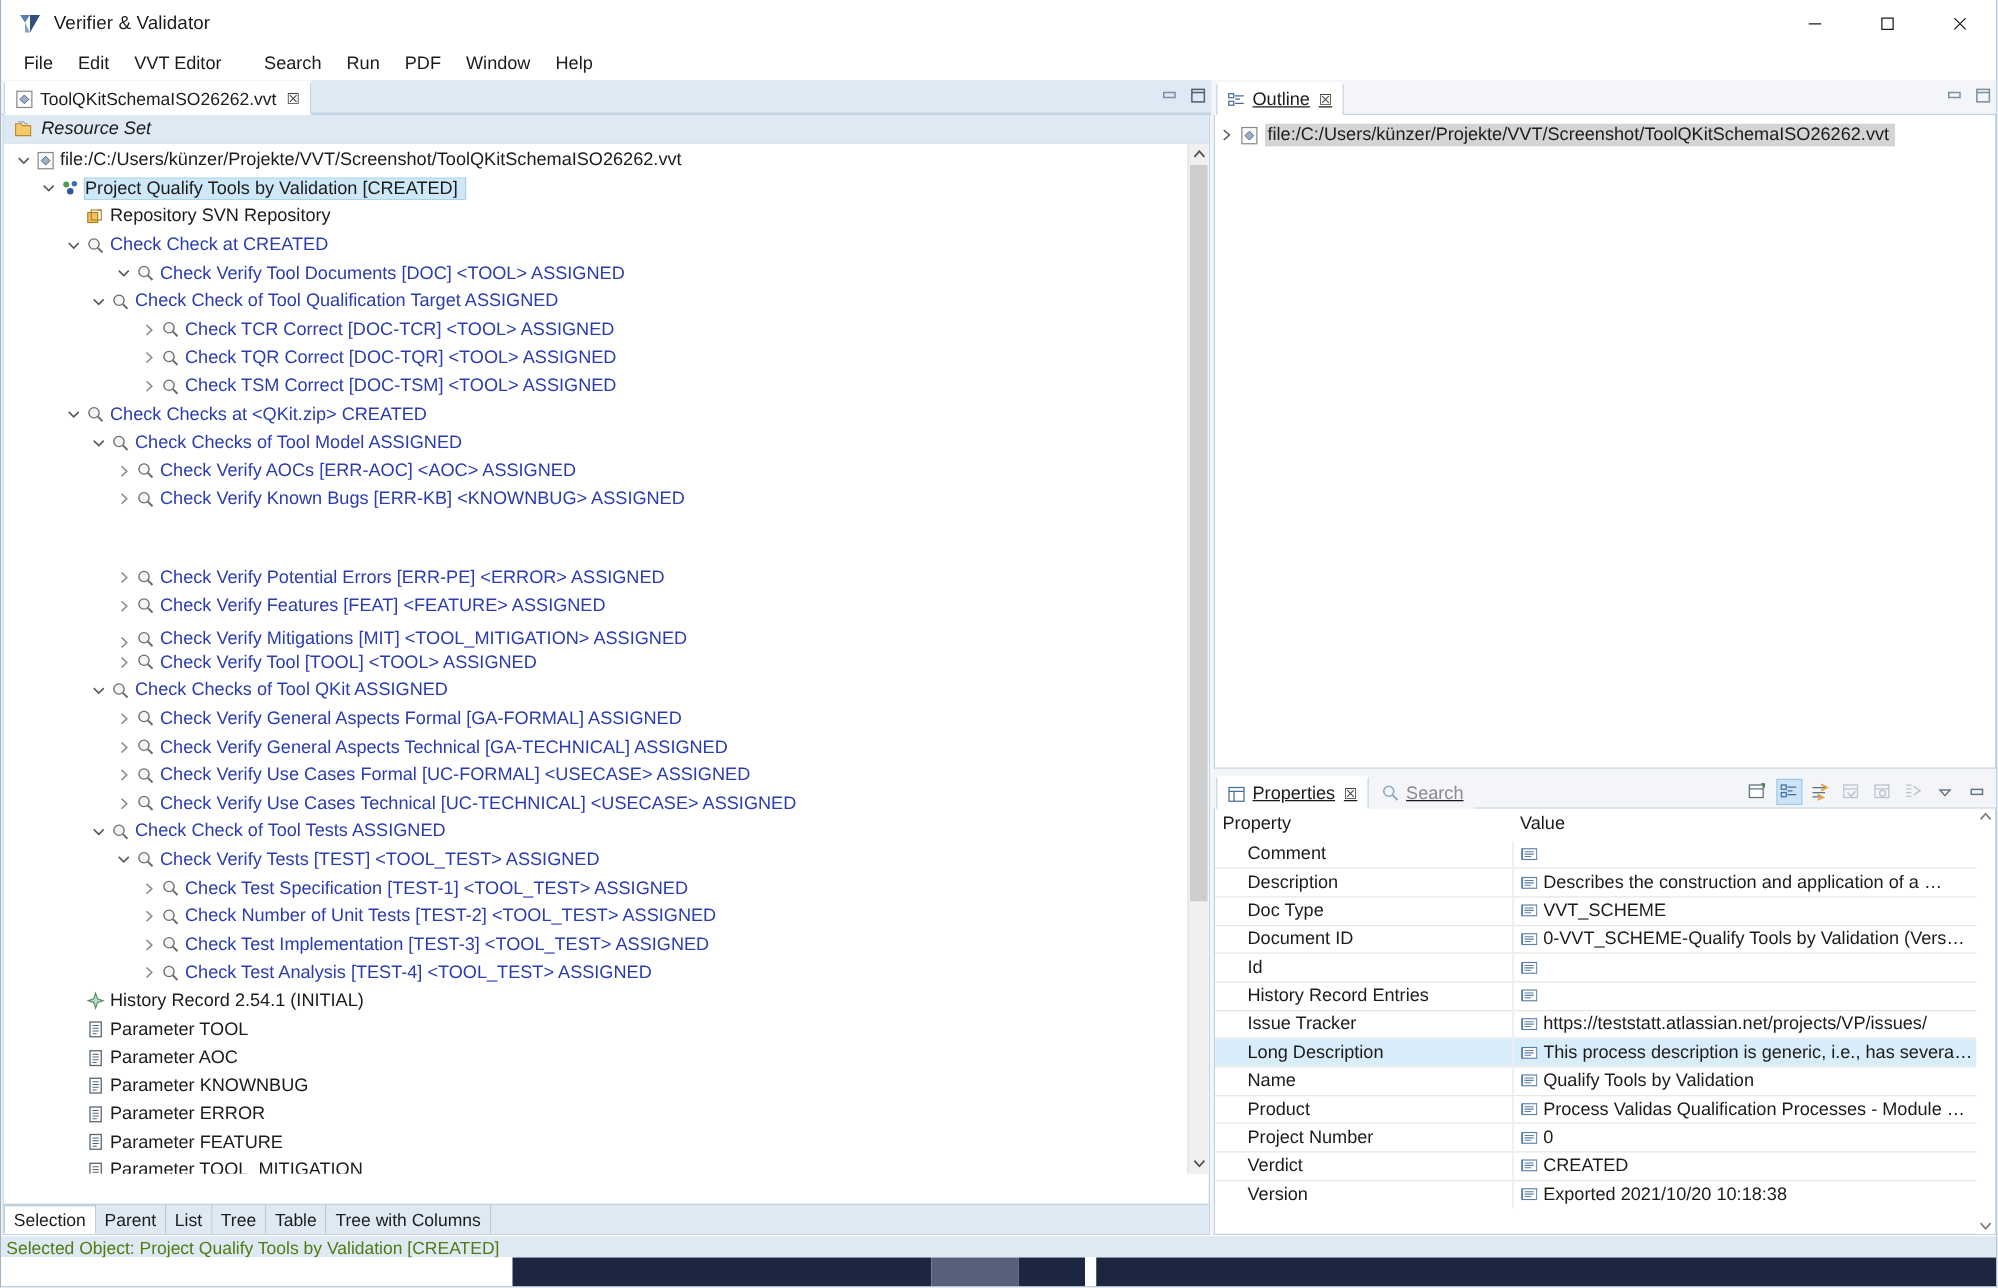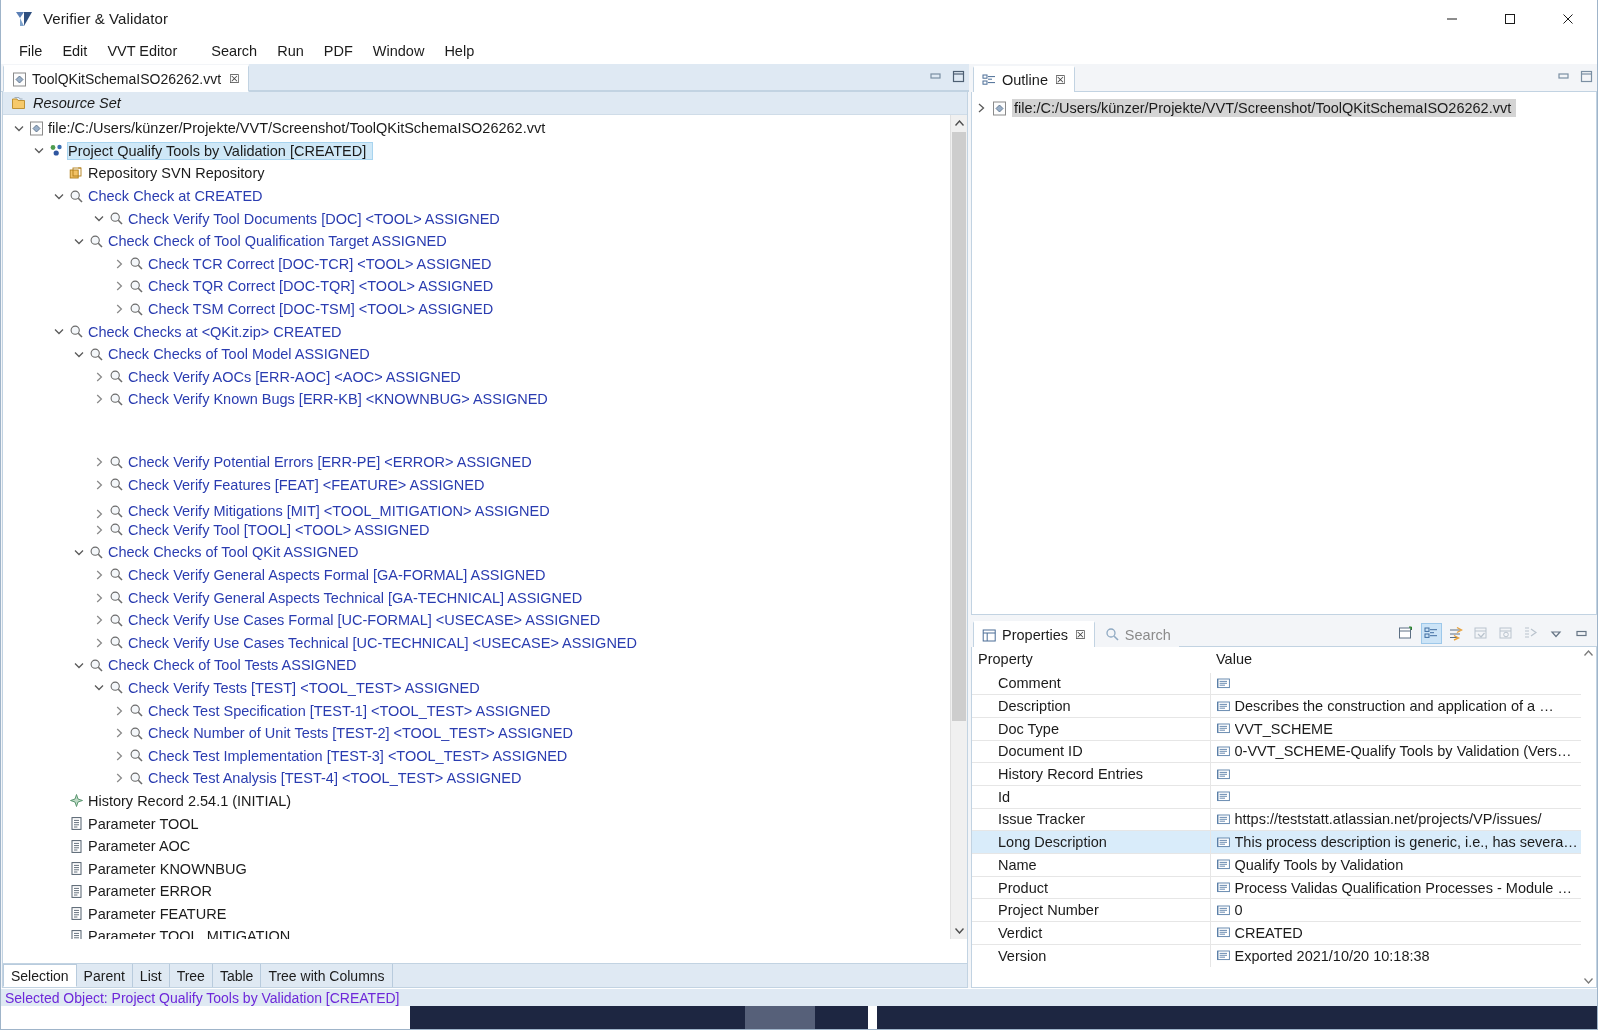--- a/index.html
+++ b/index.html
@@ -241,20 +241,21 @@
   .props-part {
     flex: 1;
     display: flex; flex-direction: column;
     margin-top: 4px;
   }
   .view-tabrow {
     height: 28px;
     display: flex; align-items: flex-end;
     position: relative;
     background: #f3f5f8;
+    text-decoration: underline;
   }
   .view-tab {
     height: 27px;
     display: flex; align-items: center;
     padding: 0 8px;
     background: #ffffff;
     border: 1px solid #c2d3e2;
     border-bottom-color: #ffffff;
     border-top: 2px solid #ffffff;
     margin-left: 2px;
@@ -344,21 +345,21 @@
 
   
   .statusbar {
     position: absolute;
     left: 0; right: 0; bottom: 23px;
     height: 18px;
     background: #dfe9f3;
     display: flex; align-items: center;
     padding-left: 4px;
     font-size: 14px;
-    color: #6d28d9;
+    color: #4d7c0f;
     border-top: 1px solid #ffffff;
   }
 
   
   .taskbar {
     position: absolute; left: 0; right: 0; bottom: 0;
     height: 23px;
     background: #ffffff;
     display: flex;
   }
@@ -1170,36 +1171,36 @@
                           <rect x="0.6" y="2" width="11.8" height="8.6" fill="#ffffff" stroke="#5a7fa8" stroke-width="0.9"></rect>
                           <path d="M2.6 4.4 H10 M2.6 6.3 H10 M2.6 8.2 H8" stroke="#5a7fa8" stroke-width="0.9"></path>
                           <path d="M0.6 2 L0.6 10.6" stroke="#5a7fa8" stroke-width="1.6"></path>
                         </svg>
                       </span>
                       <span class="pval-txt">0-VVT_SCHEME-Qualify Tools by Validation (Vers…</span>
                     </div>
                   </td>
                 </tr>
                 <tr class="">
-                  <td class="pname">History Record Entries</td>
+                  <td class="pname">Id</td>
                   <td class="pval">
                     <div class="pval-inner">
                       <span style="display: flex; flex: 0 0 auto;">
                         <svg width="13" height="13" viewBox="0 0 13 13">
                           <rect x="0.6" y="2" width="11.8" height="8.6" fill="#ffffff" stroke="#5a7fa8" stroke-width="0.9"></rect>
                           <path d="M2.6 4.4 H10 M2.6 6.3 H10 M2.6 8.2 H8" stroke="#5a7fa8" stroke-width="0.9"></path>
                           <path d="M0.6 2 L0.6 10.6" stroke="#5a7fa8" stroke-width="1.6"></path>
                         </svg>
                       </span>
                       <span class="pval-txt"></span>
                     </div>
                   </td>
                 </tr>
                 <tr class="">
-                  <td class="pname">Id</td>
+                  <td class="pname">History Record Entries</td>
                   <td class="pval">
                     <div class="pval-inner">
                       <span style="display: flex; flex: 0 0 auto;">
                         <svg width="13" height="13" viewBox="0 0 13 13">
                           <rect x="0.6" y="2" width="11.8" height="8.6" fill="#ffffff" stroke="#5a7fa8" stroke-width="0.9"></rect>
                           <path d="M2.6 4.4 H10 M2.6 6.3 H10 M2.6 8.2 H8" stroke="#5a7fa8" stroke-width="0.9"></path>
                           <path d="M0.6 2 L0.6 10.6" stroke="#5a7fa8" stroke-width="1.6"></path>
                         </svg>
                       </span>
                       <span class="pval-txt"></span>

